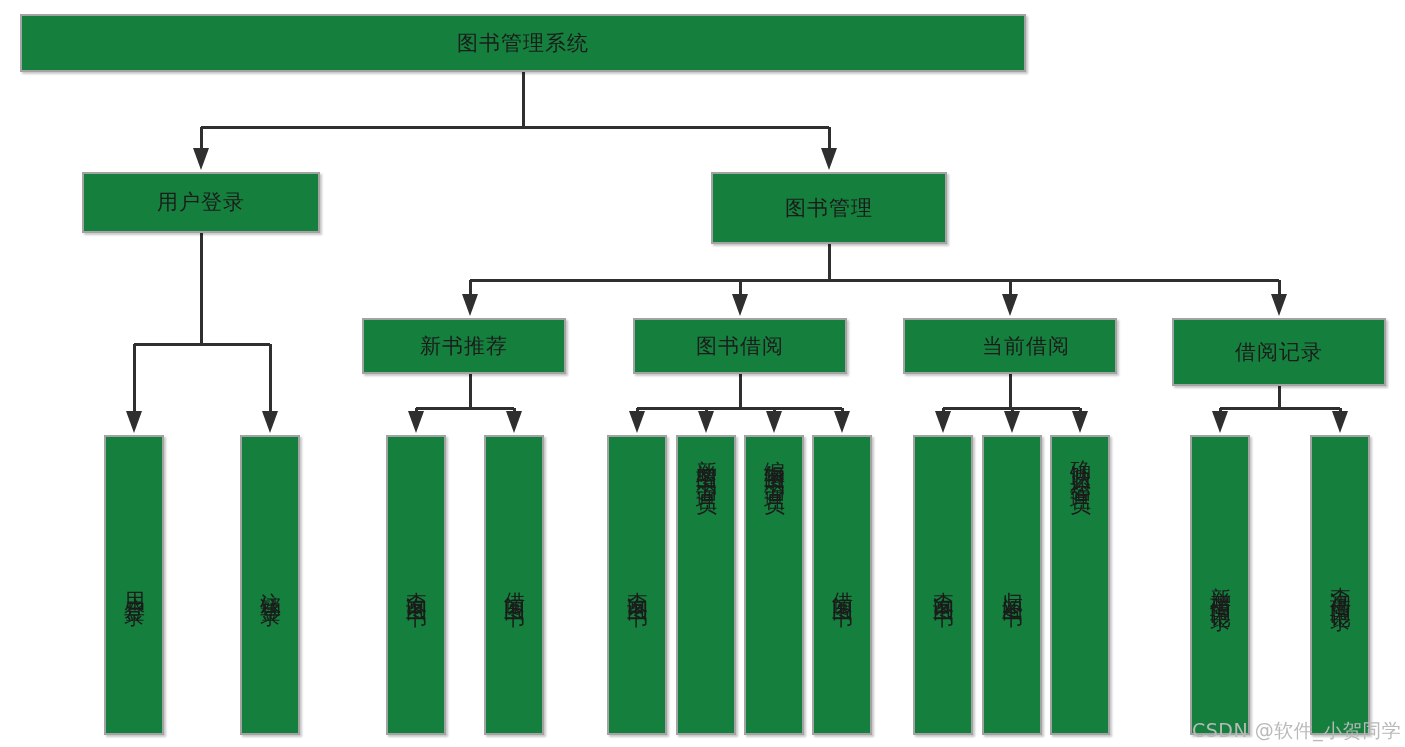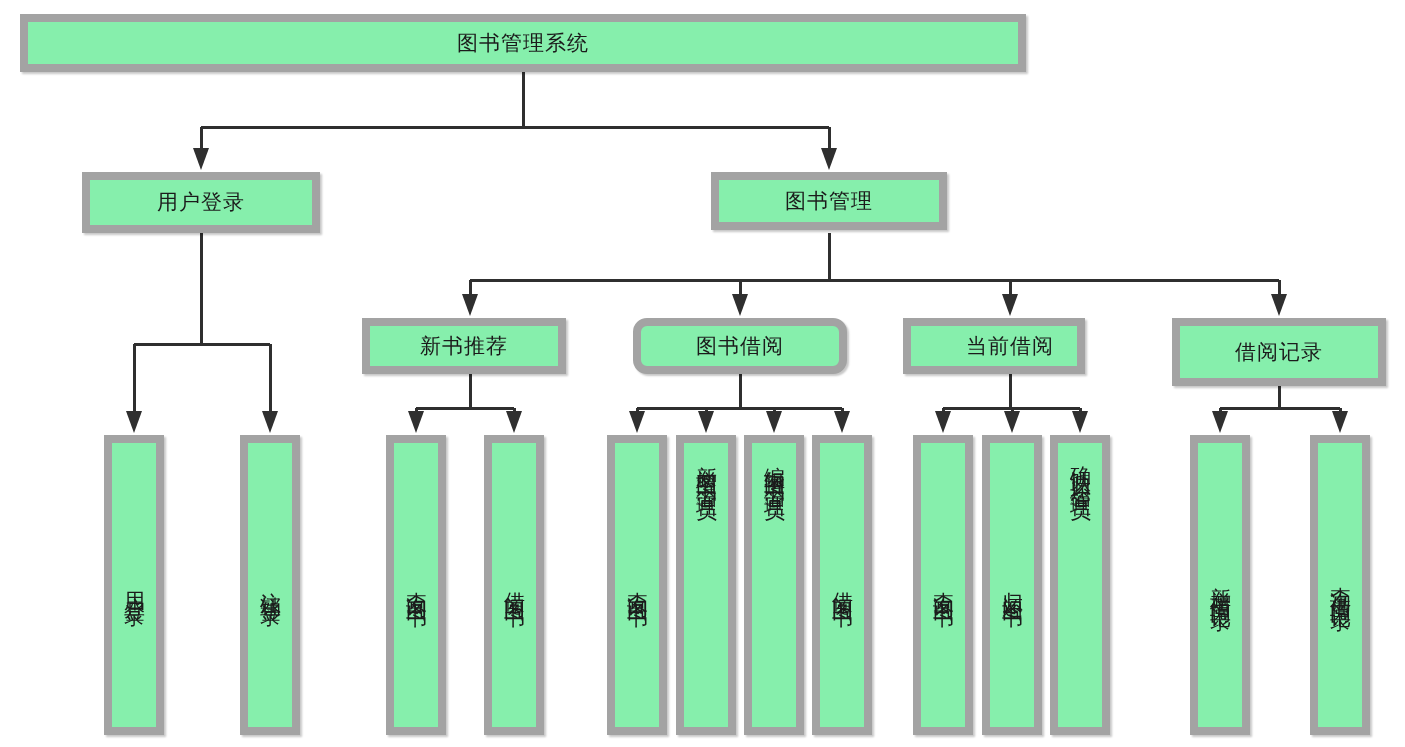--- a/index.html
+++ b/index.html
@@ -22,22 +22,22 @@
     position: absolute;
     left: 0;
     top: 0;
     width: 1405px;
     height: 747px;
     pointer-events: none;
   }
   .node {
     position: absolute;
     box-sizing: border-box;
-    background: #86efac;
-    border: 8px solid #a3a3a3;
+    background: #15803d;
+    border: 2px solid #a3a3a3;
     box-shadow: 2px 2px 2px rgba(0,0,0,0.22);
     display: flex;
     align-items: center;
     justify-content: center;
     color: #1b1b1b;
   }
   .node-label {
     font-size: 21px;
     line-height: 1.25;
     letter-spacing: 1px;
@@ -131,30 +131,30 @@
       <line x1="1340" y1="408" x2="1340" y2="413" stroke="#2f2f2f" stroke-width="3" shape-rendering="crispEdges"></line>
       <polygon points="1332,411 1348,411 1340,433" fill="#2f2f2f"></polygon>
     </svg>
   <div id="node-layer">
       <div class="node" style="left: 20px; top: 14px; width: 1006px; height: 58px;">
         <span class="node-label">图书管理系统</span>
       </div>
       <div class="node" style="left: 82px; top: 172px; width: 238px; height: 61px;">
         <span class="node-label">用户登录</span>
       </div>
-      <div class="node" style="left: 711px; top: 172px; width: 236px; height: 58px;">
+      <div class="node" style="left: 711px; top: 172px; width: 236px; height: 72px;">
         <span class="node-label">图书管理</span>
       </div>
       <div class="node" style="left: 362px; top: 318px; width: 204px; height: 56px;">
         <span class="node-label">新书推荐</span>
       </div>
-      <div class="node" style="left: 633px; top: 318px; width: 214px; height: 56px; border-radius: 14px;">
+      <div class="node" style="left: 633px; top: 318px; width: 214px; height: 56px;">
         <span class="node-label">图书借阅</span>
       </div>
-      <div class="node" style="left: 903px; top: 318px; width: 182px; height: 56px; padding-left: 32px;">
+      <div class="node" style="left: 903px; top: 318px; width: 214px; height: 56px; padding-left: 32px;">
         <span class="node-label">当前借阅</span>
       </div>
       <div class="node" style="left: 1172px; top: 318px; width: 214px; height: 68px;">
         <span class="node-label">借阅记录</span>
       </div>
       <div class="node vertical centered" style="left: 104px; top: 435px; width: 60px; height: 300px;">
         <span class="node-label">用户登录</span>
       </div>
       <div class="node vertical centered" style="left: 240px; top: 435px; width: 60px; height: 300px;">
         <span class="node-label">注销登录</span>
@@ -186,13 +186,14 @@
       <div class="node vertical" style="left: 1050px; top: 435px; width: 60px; height: 300px;">
         <span class="node-label">确认归还（管理员）</span>
       </div>
       <div class="node vertical centered" style="left: 1190px; top: 435px; width: 60px; height: 300px;">
         <span class="node-label">新增借阅记录</span>
       </div>
       <div class="node vertical centered" style="left: 1310px; top: 435px; width: 60px; height: 300px;">
         <span class="node-label">查询借阅记录</span>
       </div>
     </div>
+  <div id="watermark" style="left: 1192px; top: 718px; color: rgb(185, 185, 185);">CSDN @软件_小贺同学</div>
 </div>
 
 </body></html>

